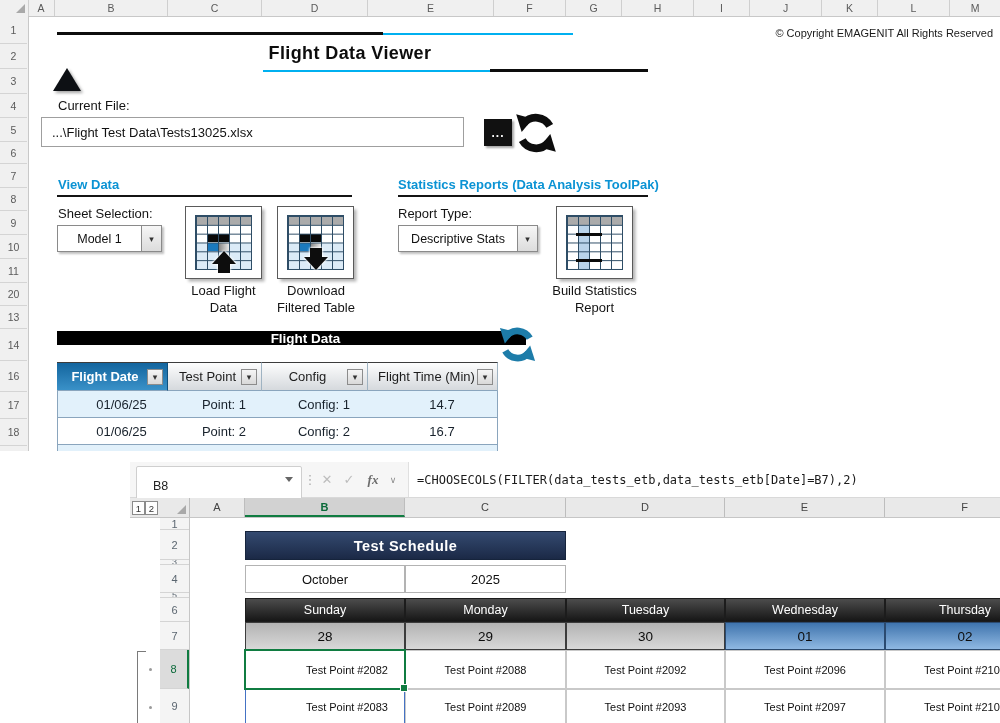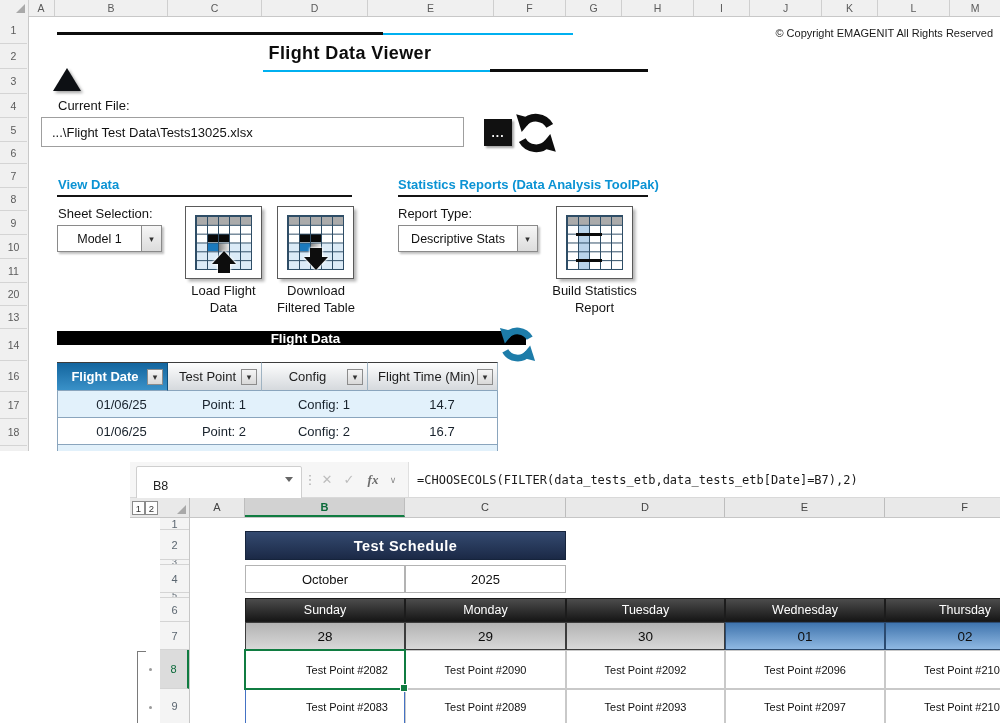--- a/index.html
+++ b/index.html
@@ -318,21 +318,21 @@
     <div class="daycell" style="left:595px;top:136px;width:160px;height:24px;">Wednesday</div>
     <div class="daycell" style="left:755px;top:136px;width:160px;height:24px;">Thursday</div>
 
     <div class="datecell gray" style="left:115px;top:160px;width:160px;height:28px;">28</div>
     <div class="datecell gray" style="left:275px;top:160px;width:161px;height:28px;">29</div>
     <div class="datecell gray" style="left:436px;top:160px;width:159px;height:28px;">30</div>
     <div class="datecell blue" style="left:595px;top:160px;width:160px;height:28px;">01</div>
     <div class="datecell blue" style="left:755px;top:160px;width:160px;height:28px;">02</div>
 
     <div class="tpcell bcol selcell" style="left:115px;top:188px;width:160px;height:39px;">Test Point #2082</div>
-    <div class="tpcell" style="left:275px;top:188px;width:161px;height:39px;">Test Point #2090</div>
+    <div class="tpcell" style="left:275px;top:188px;width:161px;height:39px;">Test Point #2088</div>
     <div class="tpcell" style="left:436px;top:188px;width:159px;height:39px;">Test Point #2092</div>
     <div class="tpcell" style="left:595px;top:188px;width:160px;height:39px;">Test Point #2096</div>
     <div class="tpcell" style="left:755px;top:188px;width:160px;height:39px;">Test Point #2100</div>
     <div class="fillhandle" style="left:270px;top:222px;"></div>
 
     <div class="tpcell bcol" style="left:115px;top:227px;width:160px;height:35px;">Test Point #2083</div>
     <div class="tpcell" style="left:275px;top:227px;width:161px;height:35px;">Test Point #2089</div>
     <div class="tpcell" style="left:436px;top:227px;width:159px;height:35px;">Test Point #2093</div>
     <div class="tpcell" style="left:595px;top:227px;width:160px;height:35px;">Test Point #2097</div>
     <div class="tpcell" style="left:755px;top:227px;width:160px;height:35px;">Test Point #2101</div>

